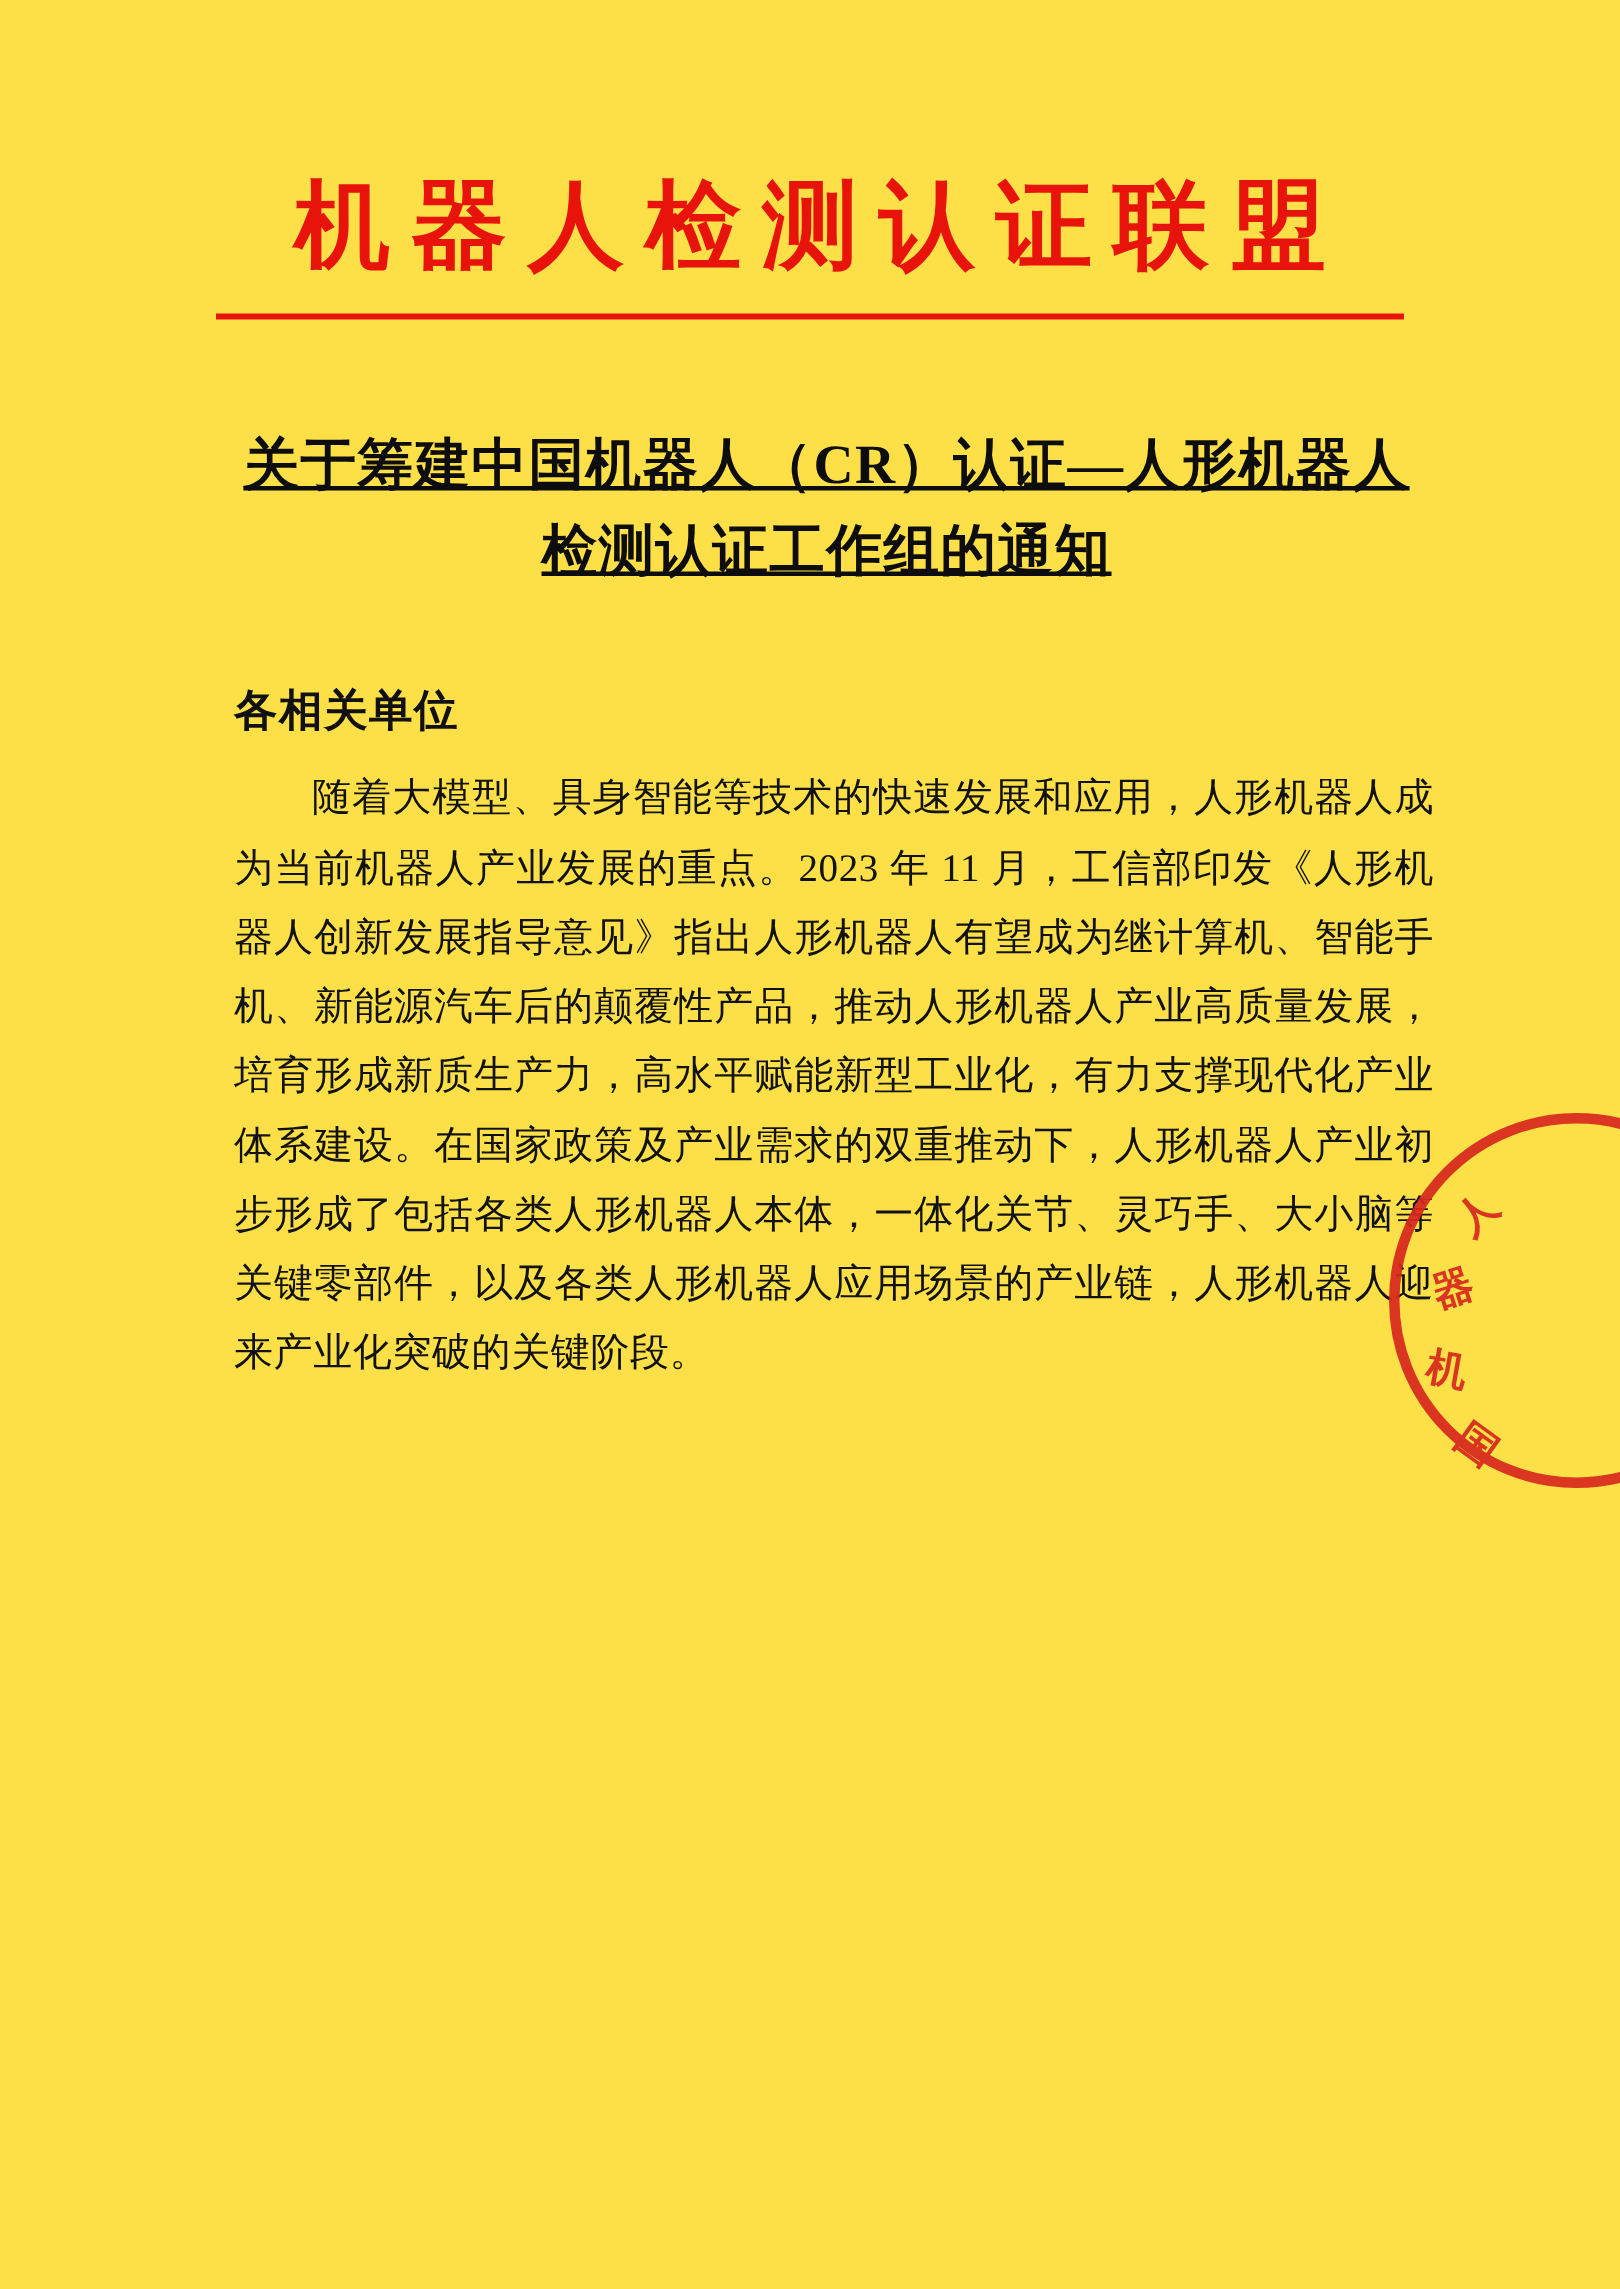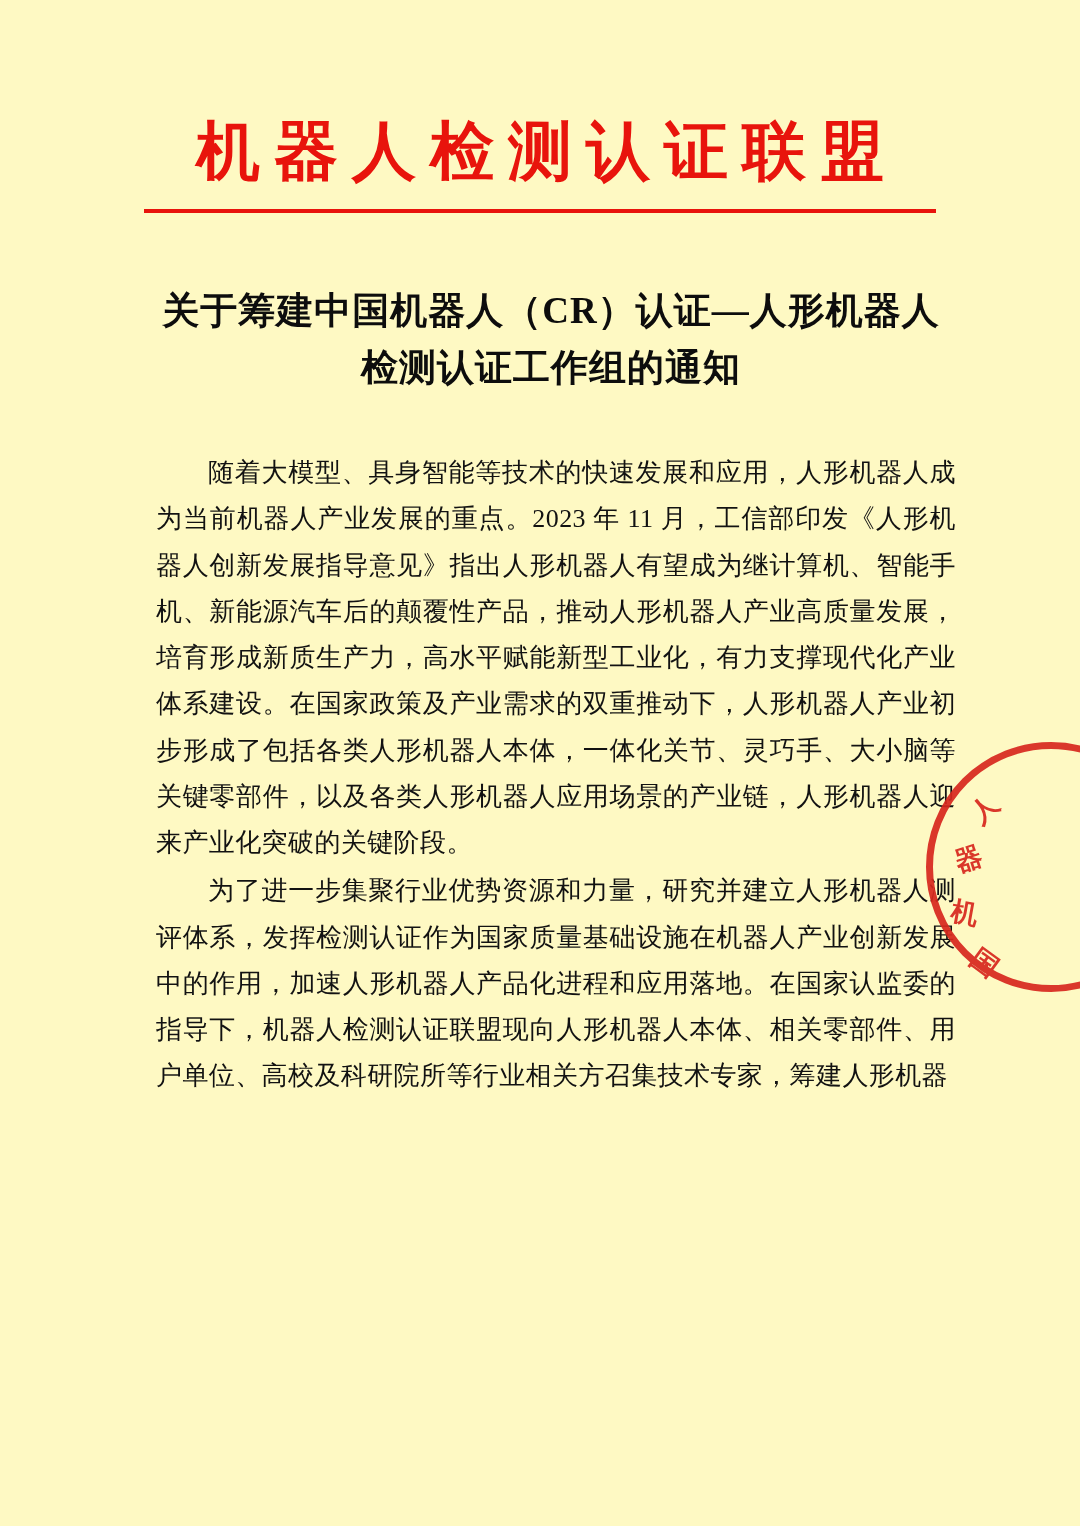--- a/index.html
+++ b/index.html
@@ -13,21 +13,21 @@
     height: 1526px;
     position: relative;
     overflow: hidden;
     font-family: "Liberation Serif", "DejaVu Serif", serif;
     color: #111111;
   }
 
   .page {
     position: absolute;
     inset: 0;
-    background: #fef9c3;
+    background: #fde047;
   }
 
   
   .letterhead {
     position: absolute;
     left: 0;
     right: 0;
     top: 118px;
     text-align: center;
   }
@@ -54,20 +54,21 @@
     left: 156px;
     width: 790px;
     top: 282px;
     text-align: center;
     font-family: "Liberation Serif", "DejaVu Serif", serif;
     font-weight: bold;
     font-size: 37px;
     line-height: 1.55;
     letter-spacing: 1px;
     color: #0d0d0d;
+    text-decoration: underline;
   }
 
   
   .body-block {
     position: absolute;
     left: 156px;
     top: 450px;
     width: 800px;
   }
   .salutation {
@@ -125,22 +126,22 @@
 <div class="page">
 
   <div class="letterhead">
     <div class="letterhead-title">机器人检测认证联盟</div>
     <div class="letterhead-rule"></div>
   </div>
 
   <div class="doc-title">关于筹建中国机器人（CR）认证—人形机器人检测认证工作组的通知</div>
 
   <div class="body-block">
+    <div class="salutation">各相关单位</div>
     <p class="para">随着大模型、具身智能等技术的快速发展和应用，人形机器人成为当前机器人产业发展的重点。2023 年 11 月，工信部印发《人形机器人创新发展指导意见》指出人形机器人有望成为继计算机、智能手机、新能源汽车后的颠覆性产品，推动人形机器人产业高质量发展，培育形成新质生产力，高水平赋能新型工业化，有力支撑现代化产业体系建设。在国家政策及产业需求的双重推动下，人形机器人产业初步形成了包括各类人形机器人本体，一体化关节、灵巧手、大小脑等关键零部件，以及各类人形机器人应用场景的产业链，人形机器人迎来产业化突破的关键阶段。</p>
-    <p class="para">为了进一步集聚行业优势资源和力量，研究并建立人形机器人测评体系，发挥检测认证作为国家质量基础设施在机器人产业创新发展中的作用，加速人形机器人产品化进程和应用落地。在国家认监委的指导下，机器人检测认证联盟现向人形机器人本体、相关零部件、用户单位、高校及科研院所等行业相关方召集技术专家，筹建人形机器</p>
   </div>
 
   <div class="seal">
     <div class="seal-inner">
       <span class="seal-char seal-c1">人</span>
       <span class="seal-char seal-c2">器</span>
       <span class="seal-char seal-c3">机</span>
       <span class="seal-char seal-c4">国</span>
     </div>
   </div>

